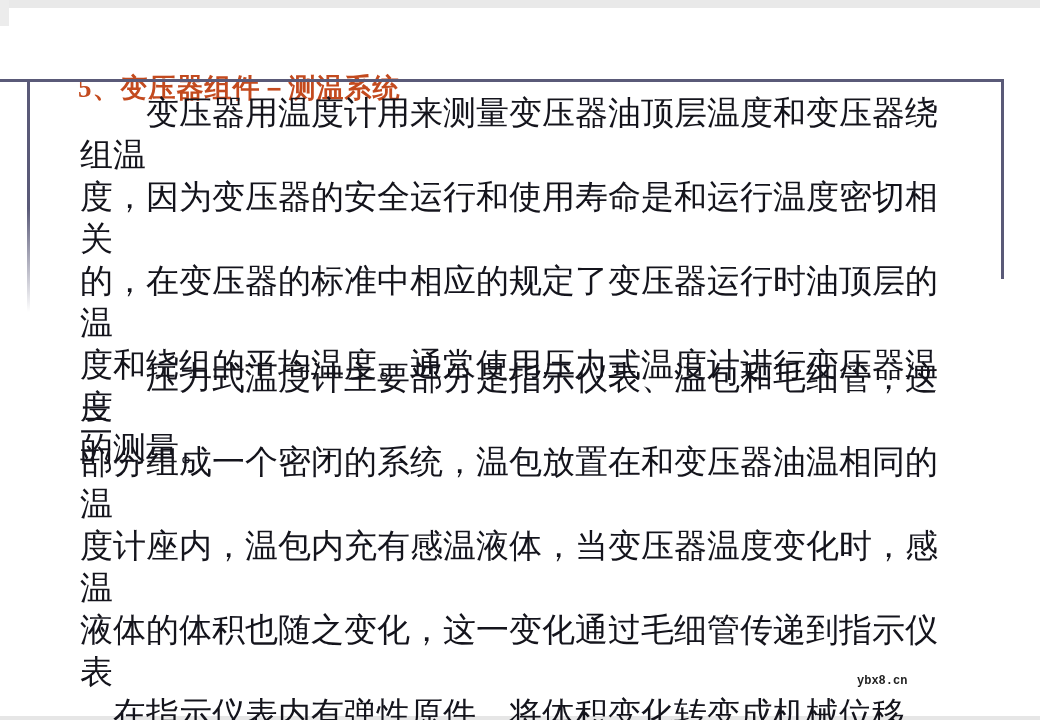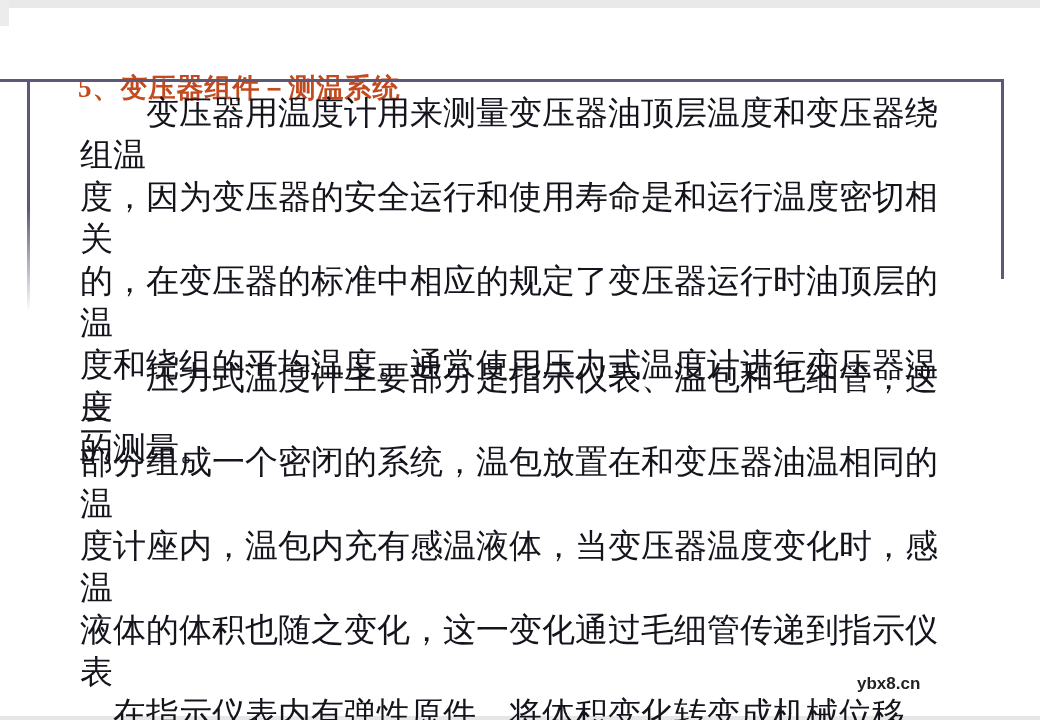--- a/index.html
+++ b/index.html
@@ -77,22 +77,22 @@
     letter-spacing: 0px;
     color: #14141c;
     white-space: pre-line;
   }
   .paragraph-1 { top: 92px; }
   .paragraph-2 { top: 357px; }
   .watermark {
     position: absolute;
     left: 857px;
     top: 674px;
-    font-family: Liberation Sans, sans-serif;
-    font-size: 17px;
+    font-family: Liberation Mono, monospace;
+    font-size: 12px;
     font-weight: bold;
     color: #222222;
     letter-spacing: 0px;
   }
 </style>
 </head>
 <body>
 
 <div class="edge-top"></div>
 <div class="edge-left-notch"></div>

